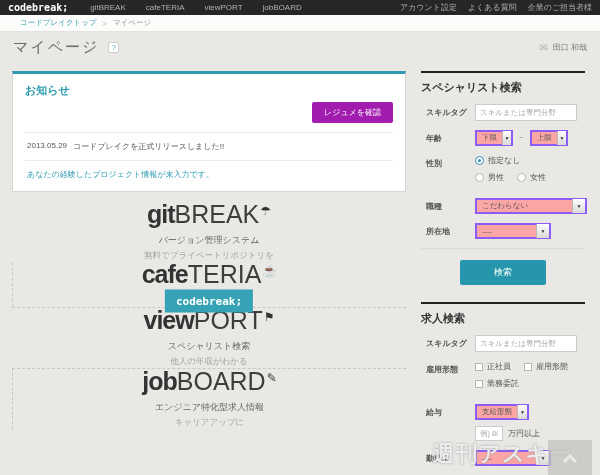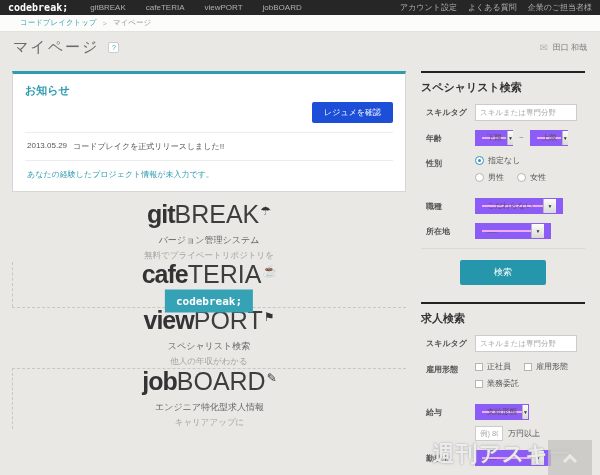--- a/index.html
+++ b/index.html
@@ -57,21 +57,21 @@
   .notice {
     background:#fff; border:1px solid #d6d6d3; border-top:3px solid #2d9cb0;
     padding:9px 12px 6px 12px;
   }
   .notice-title { color:#2d9cb0; font-size:11px; font-weight:bold; margin-bottom:4px; }
   .notice-btn-row {
     display:flex; justify-content:flex-end;
     padding-bottom:9px; border-bottom:1px solid #ececec;
   }
   .notice-btn {
-    background:#1d4ed8; color:#fff; border:none; border-radius:2px;
+    background:#a21caf; color:#fff; border:none; border-radius:2px;
     font-size:8px; padding:5px 12px; cursor:pointer;
     font-family:"Liberation Sans", sans-serif;
     text-align:center;
   }
   .notice-news {
     display:flex; gap:6px; padding:8px 2px;
     border-bottom:1px solid #ececec; font-size:8px; color:#555;
   }
   .notice-link-row { padding:8px 2px 5px 2px; font-size:8px; }
   .notice-link { color:#2d9cb0; text-decoration:none; cursor:pointer; }
@@ -110,30 +110,30 @@
   .form-control { flex:1; font-size:7.5px; color:#555; }
   .text-input {
     width:102px; height:17px; border:1px solid #ccc; background:#fff;
     font-size:7.5px; padding:0 4px; color:#555;
     font-family:"Liberation Sans", sans-serif;
   }
   .text-input::placeholder { color:#aaa; }
   .text-input.short { width:28px; height:15px; }
   .select {
     display:inline-flex; align-items:center; height:16px;
-    border:7px solid #8b5cf6; background:#f0abfc; cursor:pointer; vertical-align:middle;
+    border:2px solid #8b5cf6; background:#fca5a5; cursor:pointer; vertical-align:middle;
   }
   .select-value { padding:0 5px; font-size:7.5px; color:#555; white-space:nowrap; }
   .select-arrow {
     width:13px; height:14px; margin-left:auto;
     background:linear-gradient(#fdfdfd,#d9d9d6); border-left:1px solid #b9b9b6;
     display:flex; align-items:center; justify-content:center;
     font-size:5px; color:#333;
   }
-  .w-age { width:38px; } .w-job { width:88px; } .w-loc { width:76px; } .w-sal { width:54px; }
+  .w-age { width:38px; } .w-job { width:112px; } .w-loc { width:76px; } .w-sal { width:54px; }
   .tilde { margin:0 4px; font-size:8px; color:#777; }
   .radio-line { display:flex; align-items:center; gap:4px; margin-bottom:6px; }
   .radio {
     width:9px; height:9px; border-radius:50%; border:1px solid #b5b5b2;
     background:#fff; position:relative; cursor:pointer; flex-shrink:0;
   }
   .radio.checked { border-color:#2f8fc0; }
   .radio.checked::after {
     content:""; position:absolute; left:2px; top:2px; right:2px; bottom:2px;
     border-radius:50%; background:#2f8fc0;

